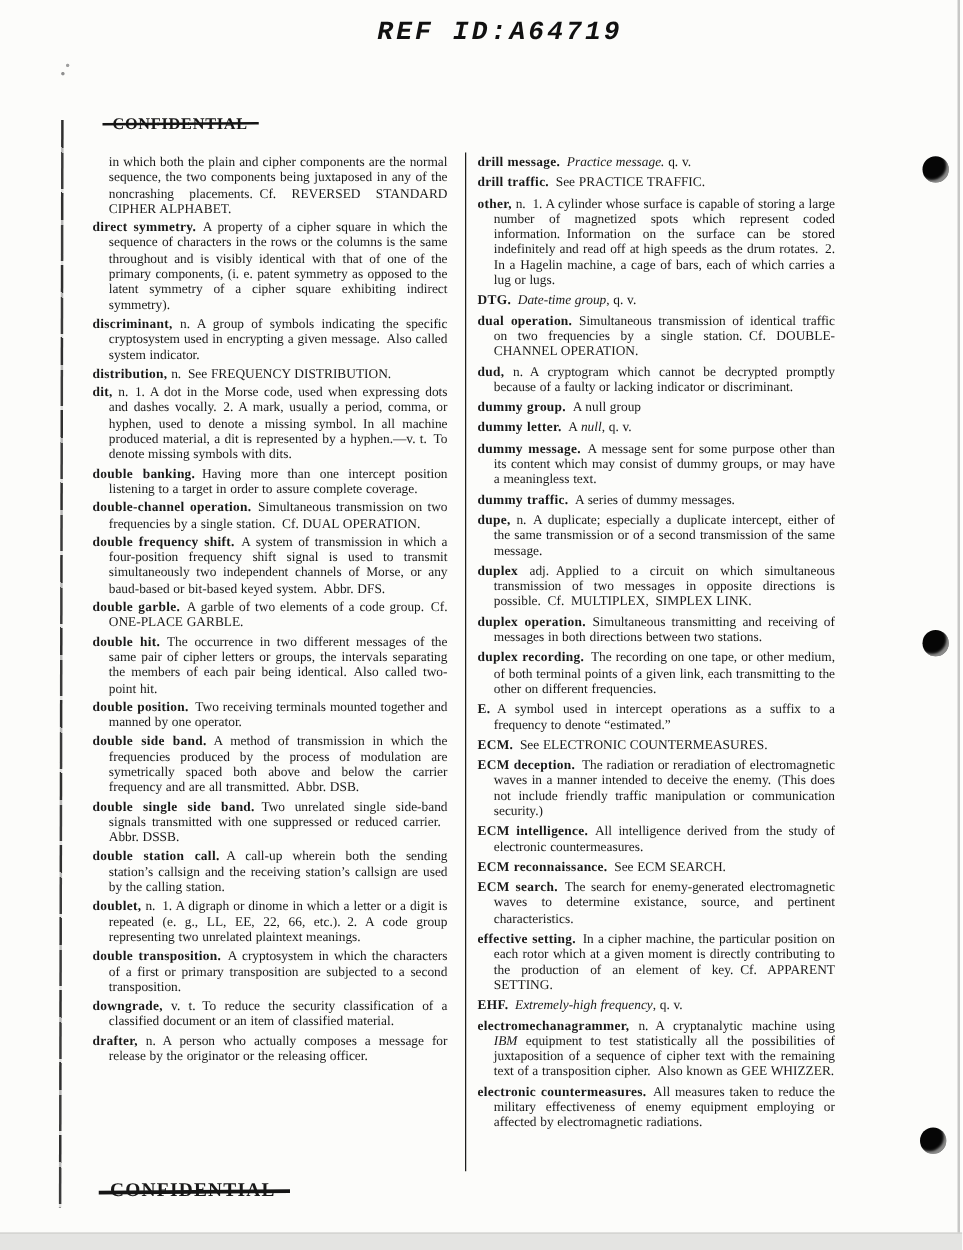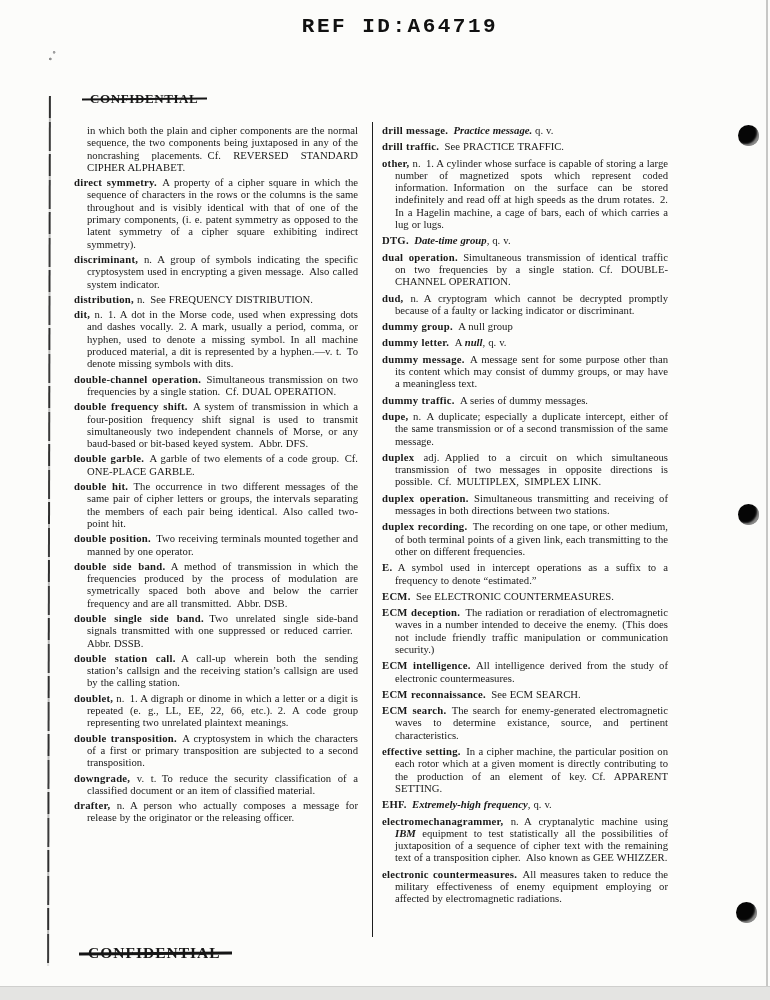--- a/index.html
+++ b/index.html
@@ -5,21 +5,21 @@
   html,body { margin:0; padding:0; background:#ffffff; }
   .page {
     position:relative; width:770px; height:1000px;
     background:#fcfcfa; overflow:hidden;
     font-family:"Liberation Serif", serif; color:#191919;
   }
   
   .ref-id {
     position:absolute; top:15px; left:30px; right:0; text-align:center;
     font-family:"Liberation Mono", monospace; font-weight:700;
-    font-size:21px; letter-spacing:2.5px; color:#111;
+    font-size:21px; letter-spacing:2.5px; color:#111;font-style:italic;
   }
   
   .strike { position:relative; display:inline-block;text-align:right; }
   .strike::after {
     content:""; position:absolute; left:-8px; right:-9px; top:50%;
     height:1.6px; background:#151515; transform:translateY(-1px) rotate(-0.4deg);
   }
   .conf-top {
     position:absolute; top:91px; left:90px;
     font-weight:700; font-size:13px; letter-spacing:0.6px;
@@ -44,21 +44,21 @@
     background:#1d1d1d;
   }
   .entry {
     margin:0 0 3px 0; font-size:10.7px; line-height:12.3px;
     text-align:justify; text-indent:-13px; padding-left:13px;
     word-spacing:0.3px;
   }
   .col-right .entry { margin-bottom:4px; }
   .entry.cont { text-indent:0; }
   .entry b.term { letter-spacing:0.25px; }
-  .entry .it { font-style:italic;font-weight:bold; }
+  .entry .it { font-style:italic; }
   
   .scan-line {
     position:absolute; left:48px; top:96px; width:2px; height:870px;
     background:repeating-linear-gradient(180deg,
       rgba(25,25,25,.9) 0 22px, rgba(25,25,25,.3) 22px 26px,
       rgba(25,25,25,.85) 26px 55px, rgba(25,25,25,.12) 55px 58px);
     transform:rotate(0.12deg);
   }
   .smudge {
     position:absolute; left:46px; top:50px; width:12px; height:12px;
@@ -95,20 +95,21 @@
   <div class="scan-line"></div>
 
   <div class="conf-top strike">CONFIDENTIAL</div>
 
   <div class="col col-left" id="col-left">
       <p class="entry cont"><span class="def">in which both the plain and cipher components are the normal sequence, the two components being juxtaposed in any of the noncrashing placements. Cf. REVERSED STANDARD CIPHER ALPHABET.</span></p>
       <p class="entry"><b class="term">direct symmetry.</b><span class="def"> A property of a cipher square in which the sequence of characters in the rows or the columns is the same throughout and is visibly identical with that of one of the primary components, (i. e. patent symmetry as opposed to the latent symmetry of a cipher square exhibiting indirect symmetry).</span></p>
       <p class="entry"><b class="term">discriminant,</b><span class="def"> n. A group of symbols indicating the specific cryptosystem used in encrypting a given message. Also called system indicator.</span></p>
       <p class="entry"><b class="term">distribution,</b><span class="def"> n. See FREQUENCY DISTRIBUTION.</span></p>
       <p class="entry"><b class="term">dit,</b><span class="def"> n. 1. A dot in the Morse code, used when expressing dots and dashes vocally. 2. A mark, usually a period, comma, or hyphen, used to denote a missing symbol. In all machine produced material, a dit is represented by a hyphen.—v. t. To denote missing symbols with dits.</span></p>
+      <p class="entry"><b class="term">double banking.</b><span class="def"> Having more than one intercept position listening to a target in order to assure complete coverage.</span></p>
       <p class="entry"><b class="term">double-channel operation.</b><span class="def"> Simultaneous transmission on two frequencies by a single station. Cf. DUAL OPERATION.</span></p>
       <p class="entry"><b class="term">double frequency shift.</b><span class="def"> A system of transmission in which a four-position frequency shift signal is used to transmit simultaneously two independent channels of Morse, or any baud-based or bit-based keyed system. Abbr. DFS.</span></p>
       <p class="entry"><b class="term">double garble.</b><span class="def"> A garble of two elements of a code group. Cf. ONE-PLACE GARBLE.</span></p>
       <p class="entry"><b class="term">double hit.</b><span class="def"> The occurrence in two different messages of the same pair of cipher letters or groups, the intervals separating the members of each pair being identical. Also called two-point hit.</span></p>
       <p class="entry"><b class="term">double position.</b><span class="def"> Two receiving terminals mounted together and manned by one operator.</span></p>
       <p class="entry"><b class="term">double side band.</b><span class="def"> A method of transmission in which the frequencies produced by the process of modulation are symetrically spaced both above and below the carrier frequency and are all transmitted. Abbr. DSB.</span></p>
       <p class="entry"><b class="term">double single side band.</b><span class="def"> Two unrelated single side-band signals transmitted with one suppressed or reduced carrier. Abbr. DSSB.</span></p>
       <p class="entry"><b class="term">double station call.</b><span class="def"> A call-up wherein both the sending station’s callsign and the receiving station’s callsign are used by the calling station.</span></p>
       <p class="entry"><b class="term">doublet,</b><span class="def"> n. 1. A digraph or dinome in which a letter or a digit is repeated (e. g., LL, EE, 22, 66, etc.). 2. A code group representing two unrelated plaintext meanings.</span></p>
       <p class="entry"><b class="term">double transposition.</b><span class="def"> A cryptosystem in which the characters of a first or primary transposition are subjected to a second transposition.</span></p>
@@ -126,21 +127,21 @@
       <p class="entry"><b class="term">dummy group.</b><span class="def"> A null group</span></p>
       <p class="entry"><b class="term">dummy letter.</b><span class="def"> A </span><span class="def it">null</span><span class="def">, q. v.</span></p>
       <p class="entry"><b class="term">dummy message.</b><span class="def"> A message sent for some purpose other than its content which may consist of dummy groups, or may have a meaningless text.</span></p>
       <p class="entry"><b class="term">dummy traffic.</b><span class="def"> A series of dummy messages.</span></p>
       <p class="entry"><b class="term">dupe,</b><span class="def"> n. A duplicate; especially a duplicate intercept, either of the same transmission or of a second transmission of the same message.</span></p>
       <p class="entry"><b class="term">duplex</b><span class="def"> adj. Applied to a circuit on which simultaneous transmission of two messages in opposite directions is possible. Cf. MULTIPLEX, SIMPLEX LINK.</span></p>
       <p class="entry"><b class="term">duplex operation.</b><span class="def"> Simultaneous transmitting and receiving of messages in both directions between two stations.</span></p>
       <p class="entry"><b class="term">duplex recording.</b><span class="def"> The recording on one tape, or other medium, of both terminal points of a given link, each transmitting to the other on different frequencies.</span></p>
       <p class="entry"><b class="term">E.</b><span class="def"> A symbol used in intercept operations as a suffix to a frequency to denote “estimated.”</span></p>
       <p class="entry"><b class="term">ECM.</b><span class="def"> See ELECTRONIC COUNTERMEASURES.</span></p>
-      <p class="entry"><b class="term">ECM deception.</b><span class="def"> The radiation or reradiation of electromagnetic waves in a number intended to deceive the enemy. (This does not include friendly traffic manipulation or communication security.)</span></p>
+      <p class="entry"><b class="term">ECM deception.</b><span class="def"> The radiation or reradiation of electromagnetic waves in a manner intended to deceive the enemy. (This does not include friendly traffic manipulation or communication security.)</span></p>
       <p class="entry"><b class="term">ECM intelligence.</b><span class="def"> All intelligence derived from the study of electronic countermeasures.</span></p>
       <p class="entry"><b class="term">ECM reconnaissance.</b><span class="def"> See ECM SEARCH.</span></p>
       <p class="entry"><b class="term">ECM search.</b><span class="def"> The search for enemy-generated electromagnetic waves to determine existance, source, and pertinent characteristics.</span></p>
       <p class="entry"><b class="term">effective setting.</b><span class="def"> In a cipher machine, the particular position on each rotor which at a given moment is directly contributing to the production of an element of key. Cf. APPARENT SETTING.</span></p>
       <p class="entry"><b class="term">EHF.</b><span class="def it"> Extremely-high frequency</span><span class="def">, q. v.</span></p>
       <p class="entry"><b class="term">electromechanagrammer,</b><span class="def"> n. A cryptanalytic machine using </span><span class="def it">IBM</span><span class="def"> equipment to test statistically all the possibilities of juxtaposition of a sequence of cipher text with the remaining text of a transposition cipher. Also known as GEE WHIZZER.</span></p>
       <p class="entry"><b class="term">electronic countermeasures.</b><span class="def"> All measures taken to reduce the military effectiveness of enemy equipment employing or affected by electromagnetic radiations.</span></p>
     </div>
 
   <div class="conf-bottom strike">CONFIDENTIAL</div>

